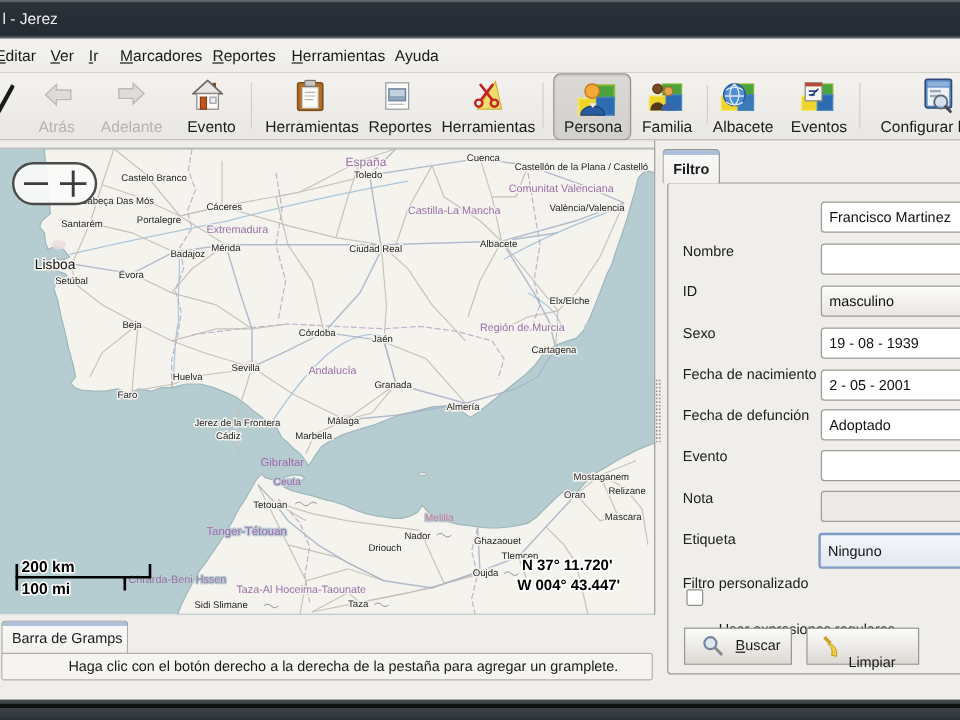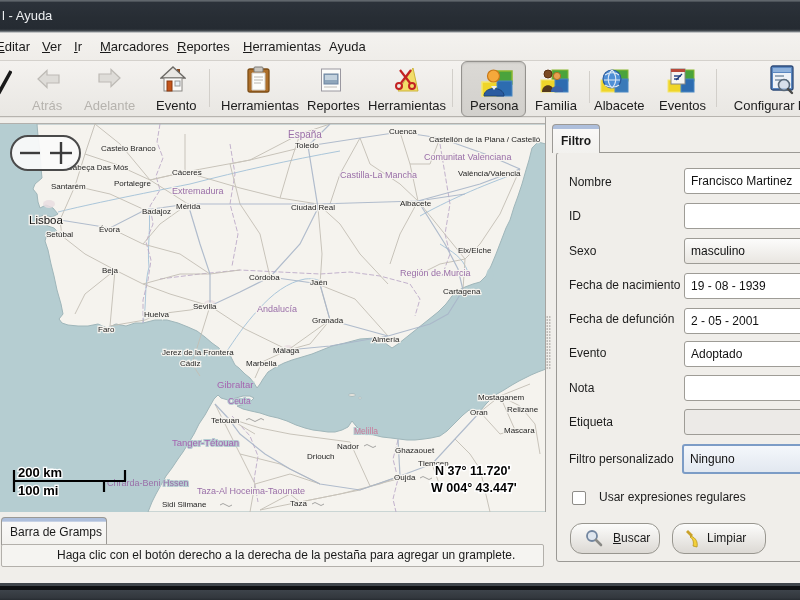--- a/index.html
+++ b/index.html
@@ -20,26 +20,26 @@
   .tlabel{position:absolute;top:37px;font-size:13px;color:#1c1c1c;text-align:center;white-space:nowrap;}
   .tlabel.dis{color:#b6b3ae;text-align:right;}
   .tsep{position:absolute;top:8px;width:1px;height:38px;background:#d2cfca;}
   #personabtn{left:461px;top:0px;width:63px;height:54px;border:1px solid #94928e;border-radius:6px;
     background:linear-gradient(#dbd9d5,#d2d0cc);box-shadow:inset 0 1px 2px rgba(0,0,0,0.12);}
   
   #filtertab{left:552px;top:124px;width:46px;height:28px;border:1px solid #9b9995;border-bottom:none;
     border-radius:4px 4px 0 0;background:linear-gradient(#aebfdc 0%,#aebfdc 14%,#f9f8f7 16%,#f2f1ee 100%);text-decoration:underline;}
   #filtertab span{position:absolute;left:8px;top:9px;font-size:12px;font-weight:bold;color:#1a1a1a;}
   #filterframe{left:556px;top:152px;width:260px;height:408px;border:1px solid #9b9995;border-radius:3px;}
-  .flabel{position:absolute;left:569px;font-size:12px;color:#1c1c1c;white-space:nowrap;}
+  .flabel{position:absolute;left:569px;font-size:12px;color:#1c1c1c;white-space:nowrap;margin-top:27px;}
   .finput{position:absolute;left:684px;width:130px;height:24px;border:1px solid #9e9c96;border-radius:3px;
     background:#fff;font-size:12px;color:#111;line-height:24px;padding-left:6px;}
   .fcombo{background:linear-gradient(#fcfcfb,#e9e6e1);}
   #checkbox{left:572px;top:491px;width:12px;height:12px;border:1px solid #8e8c88;border-radius:2px;background:#fff;}
-  .pbtn{position:absolute;top:523px;height:29px;border:1px solid #98968f;border-radius:12px;
+  .pbtn{position:absolute;top:523px;height:29px;border:1px solid #98968f;border-radius:0;
     background:linear-gradient(#fcfcfb,#dcd9d4);font-size:12px;color:#1a1a1a;}
   
   #grampstab{left:1px;top:517px;width:104px;height:27px;border:1px solid #9b9995;border-bottom:none;
     border-radius:4px 4px 0 0;background:linear-gradient(#aebfdc 0%,#aebfdc 12%,#f9f8f7 15%,#f2f1ee 100%);}
   #grampstab span{position:absolute;left:8px;top:7px;font-size:12px;color:#1a1a1a;}
   #msgbar{left:1px;top:544px;width:541px;height:21px;border:1px solid #b3b0ab;border-radius:2px;
     background:#f5f4f1;}
   #msgbar span{position:absolute;left:55px;top:3px;font-size:12px;color:#1a1a1a;white-space:nowrap;}
   #statusline1{left:0;top:583px;width:800px;height:3px;background:#3f454b;}
   #statusline2{left:0;top:586px;width:800px;height:4px;background:#0e1012;}
@@ -47,21 +47,21 @@
     background:linear-gradient(#3d434a,#33383e 75%,#282d32 100%);}
   
   #mappane{left:0;top:117px;width:546px;height:395px;background:#f0eeea;border-top:1px solid #e4e2de;}
   #maptopline{left:0;top:123px;width:546px;height:1px;background:#b2b0ac;}
   #mapsvg{position:absolute;left:0;top:124px;}
   #splitdots{left:546px;top:315px;width:5px;height:54px;}
 </style>
 </head>
 <body>
   <div class="abs" id="titlebar"></div>
-  <div class="abs" id="titletext">l - Ayuda</div>
+  <div class="abs" id="titletext">l - Jerez</div>
 
   <div class="abs" id="menubar">
     <span class="menuitem" style="left:-4px"><u>E</u>ditar</span>
     <span class="menuitem" style="left:42px"><u>V</u>er</span>
     <span class="menuitem" style="left:74px"><u>I</u>r</span>
     <span class="menuitem" style="left:100px"><u>M</u>arcadores</span>
     <span class="menuitem" style="left:177px"><u>R</u>eportes</span>
     <span class="menuitem" style="left:243px"><u>H</u>erramientas</span>
     <span class="menuitem" style="left:329px">Ayuda</span>
   </div>
@@ -471,21 +471,21 @@
       <circle cx="8" cy="7" r="5" fill="#dfe6ee" stroke="#7286a0" stroke-width="1.8"></circle>
       <line x1="12" y1="11" x2="17" y2="16" stroke="#8a8a86" stroke-width="2.6" stroke-linecap="round"></line>
     </svg>
     <span class="abs" style="left:42px;top:7px"><u>B</u>uscar</span>
   </div>
   <div class="abs pbtn" style="left:672px;width:92px">
     <svg class="abs" style="left:11px;top:4px" width="18" height="20" viewBox="0 0 18 20">
       <path d="M4,2 L9,7 L7,9 L2,4 Z" fill="#caa12a"></path>
       <path d="M7,8 C12,10 14,14 13,19 L9,18 C10,14 9,11 6,9 Z" fill="#f2cf3a" stroke="#b8961e" stroke-width="0.8"></path>
     </svg>
-    <span class="abs" style="left:34px;top:7px">Limpiar</span>
+    <span class="abs" style="left:34px;top:21px">Limpiar</span>
   </div>
 
   <div class="abs" id="grampstab">
     <span>Barra de Gramps</span>
   </div>
   <div class="abs" id="msgbar">
     <span>Haga clic con el botón derecho a la derecha de la pestaña para agregar un gramplete.</span>
   </div>
   <div class="abs" id="statusline1"></div>
   <div class="abs" id="statusline2"></div>

